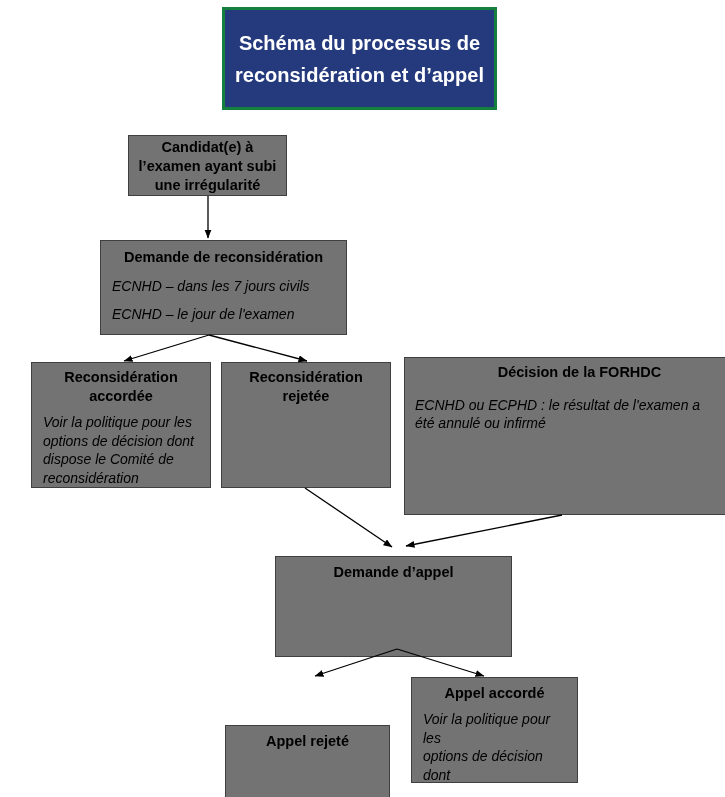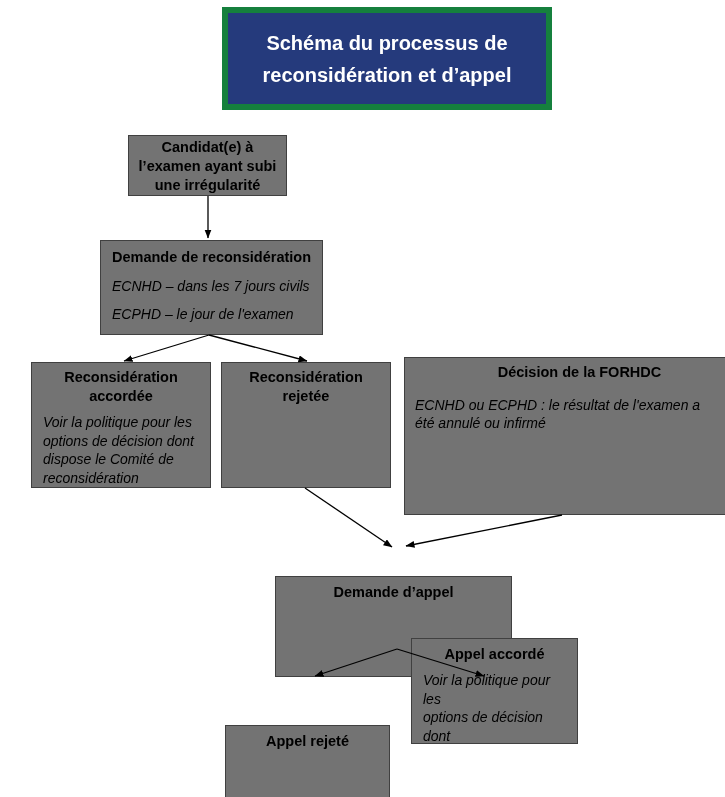--- a/index.html
+++ b/index.html
@@ -14,23 +14,23 @@
   }
   .connectors {
     position: absolute;
     left: 0; top: 0;
     z-index: 2;
     pointer-events: none;
   }
   .title-box {
     position: absolute;
     left: 222px; top: 7px;
-    width: 330px; height: 103px;
+    width: 275px; height: 103px;
     background: #253A7C;
-    border: 6px solid #15803d;
+    border: 3px solid #15803d;
     box-sizing: border-box;
     display: flex;
     align-items: center;
     justify-content: center;
     z-index: 1;
   }
   .title-text {
     color: #ffffff;
     font-weight: bold;
     font-size: 20px;
@@ -57,34 +57,34 @@
   .b {
     font-style: italic;
     font-size: 14px;
     line-height: 18px;
     white-space: pre-line;
     margin: 8px 6px 0 11px;
   }
   .b + .b { margin-top: 10px; }
   #box-candidate { left: 128px; top: 135px; width: 159px; height: 61px; }
   #box-candidate .h { margin-top: 2px; }
-  #box-request { left: 100px; top: 240px; width: 223px; height: 95px; }
+  #box-request { left: 100px; top: 240px; width: 247px; height: 95px; }
   #box-request .h { margin-top: 7px; }
   #box-request .b { margin-top: 10px; }
   #box-granted { left: 31px; top: 362px; width: 180px; height: 126px; }
   #box-granted .b { margin-top: 7px; line-height: 18.5px; }
   #box-rejected { left: 221px; top: 362px; width: 170px; height: 126px; }
   #box-forhdc { left: 404px; top: 357px; width: 351px; height: 158px; }
   #box-forhdc .b { margin-top: 14px; margin-left: 10px; }
-  #box-appeal { left: 275px; top: 576px; width: 237px; height: 101px; }
+  #box-appeal { left: 275px; top: 556px; width: 237px; height: 101px; }
   #box-appeal .h { margin-top: 6px; }
   #box-appeal .b { margin-top: 7px; }
   #box-appeal-rejected { left: 225px; top: 677px; width: 165px; height: 105px; margin-top: 48px; }
   #box-appeal-rejected .h { margin-top: 6px; }
-  #box-appeal-granted { left: 411px; top: 638px; width: 167px; height: 106px; }
+  #box-appeal-granted { left: 411px; top: 677px; width: 167px; height: 106px; }
   #box-appeal-granted .h { margin-top: 6px; }
   #box-appeal-granted .b { margin-top: 7px; line-height: 18.5px; }
 </style>
 </head>
 <body>
 
 <div class="canvas">
 
   <div class="title-box" style="background-color: rgb(37, 58, 124);">
     <div class="title-text">Schéma du processus de
@@ -93,21 +93,21 @@
 
   <div class="box" id="box-candidate">
     <div class="h">Candidat(e) à
 l’examen ayant subi
 une irrégularité</div>
   </div>
 
   <div class="box" id="box-request">
     <div class="h">Demande de reconsidération</div>
     <div class="b">ECNHD – dans les 7 jours civils</div>
-    <div class="b">ECPHD – le jour de l'examen</div>
+    <div class="b">ECNHD – le jour de l'examen</div>
   </div>
 
   <div class="box" id="box-granted">
     <div class="h">Reconsidération
 accordée</div>
     <div class="b">Voir la politique pour les
 options de décision dont
 dispose le Comité de
 reconsidération</div>
   </div>

